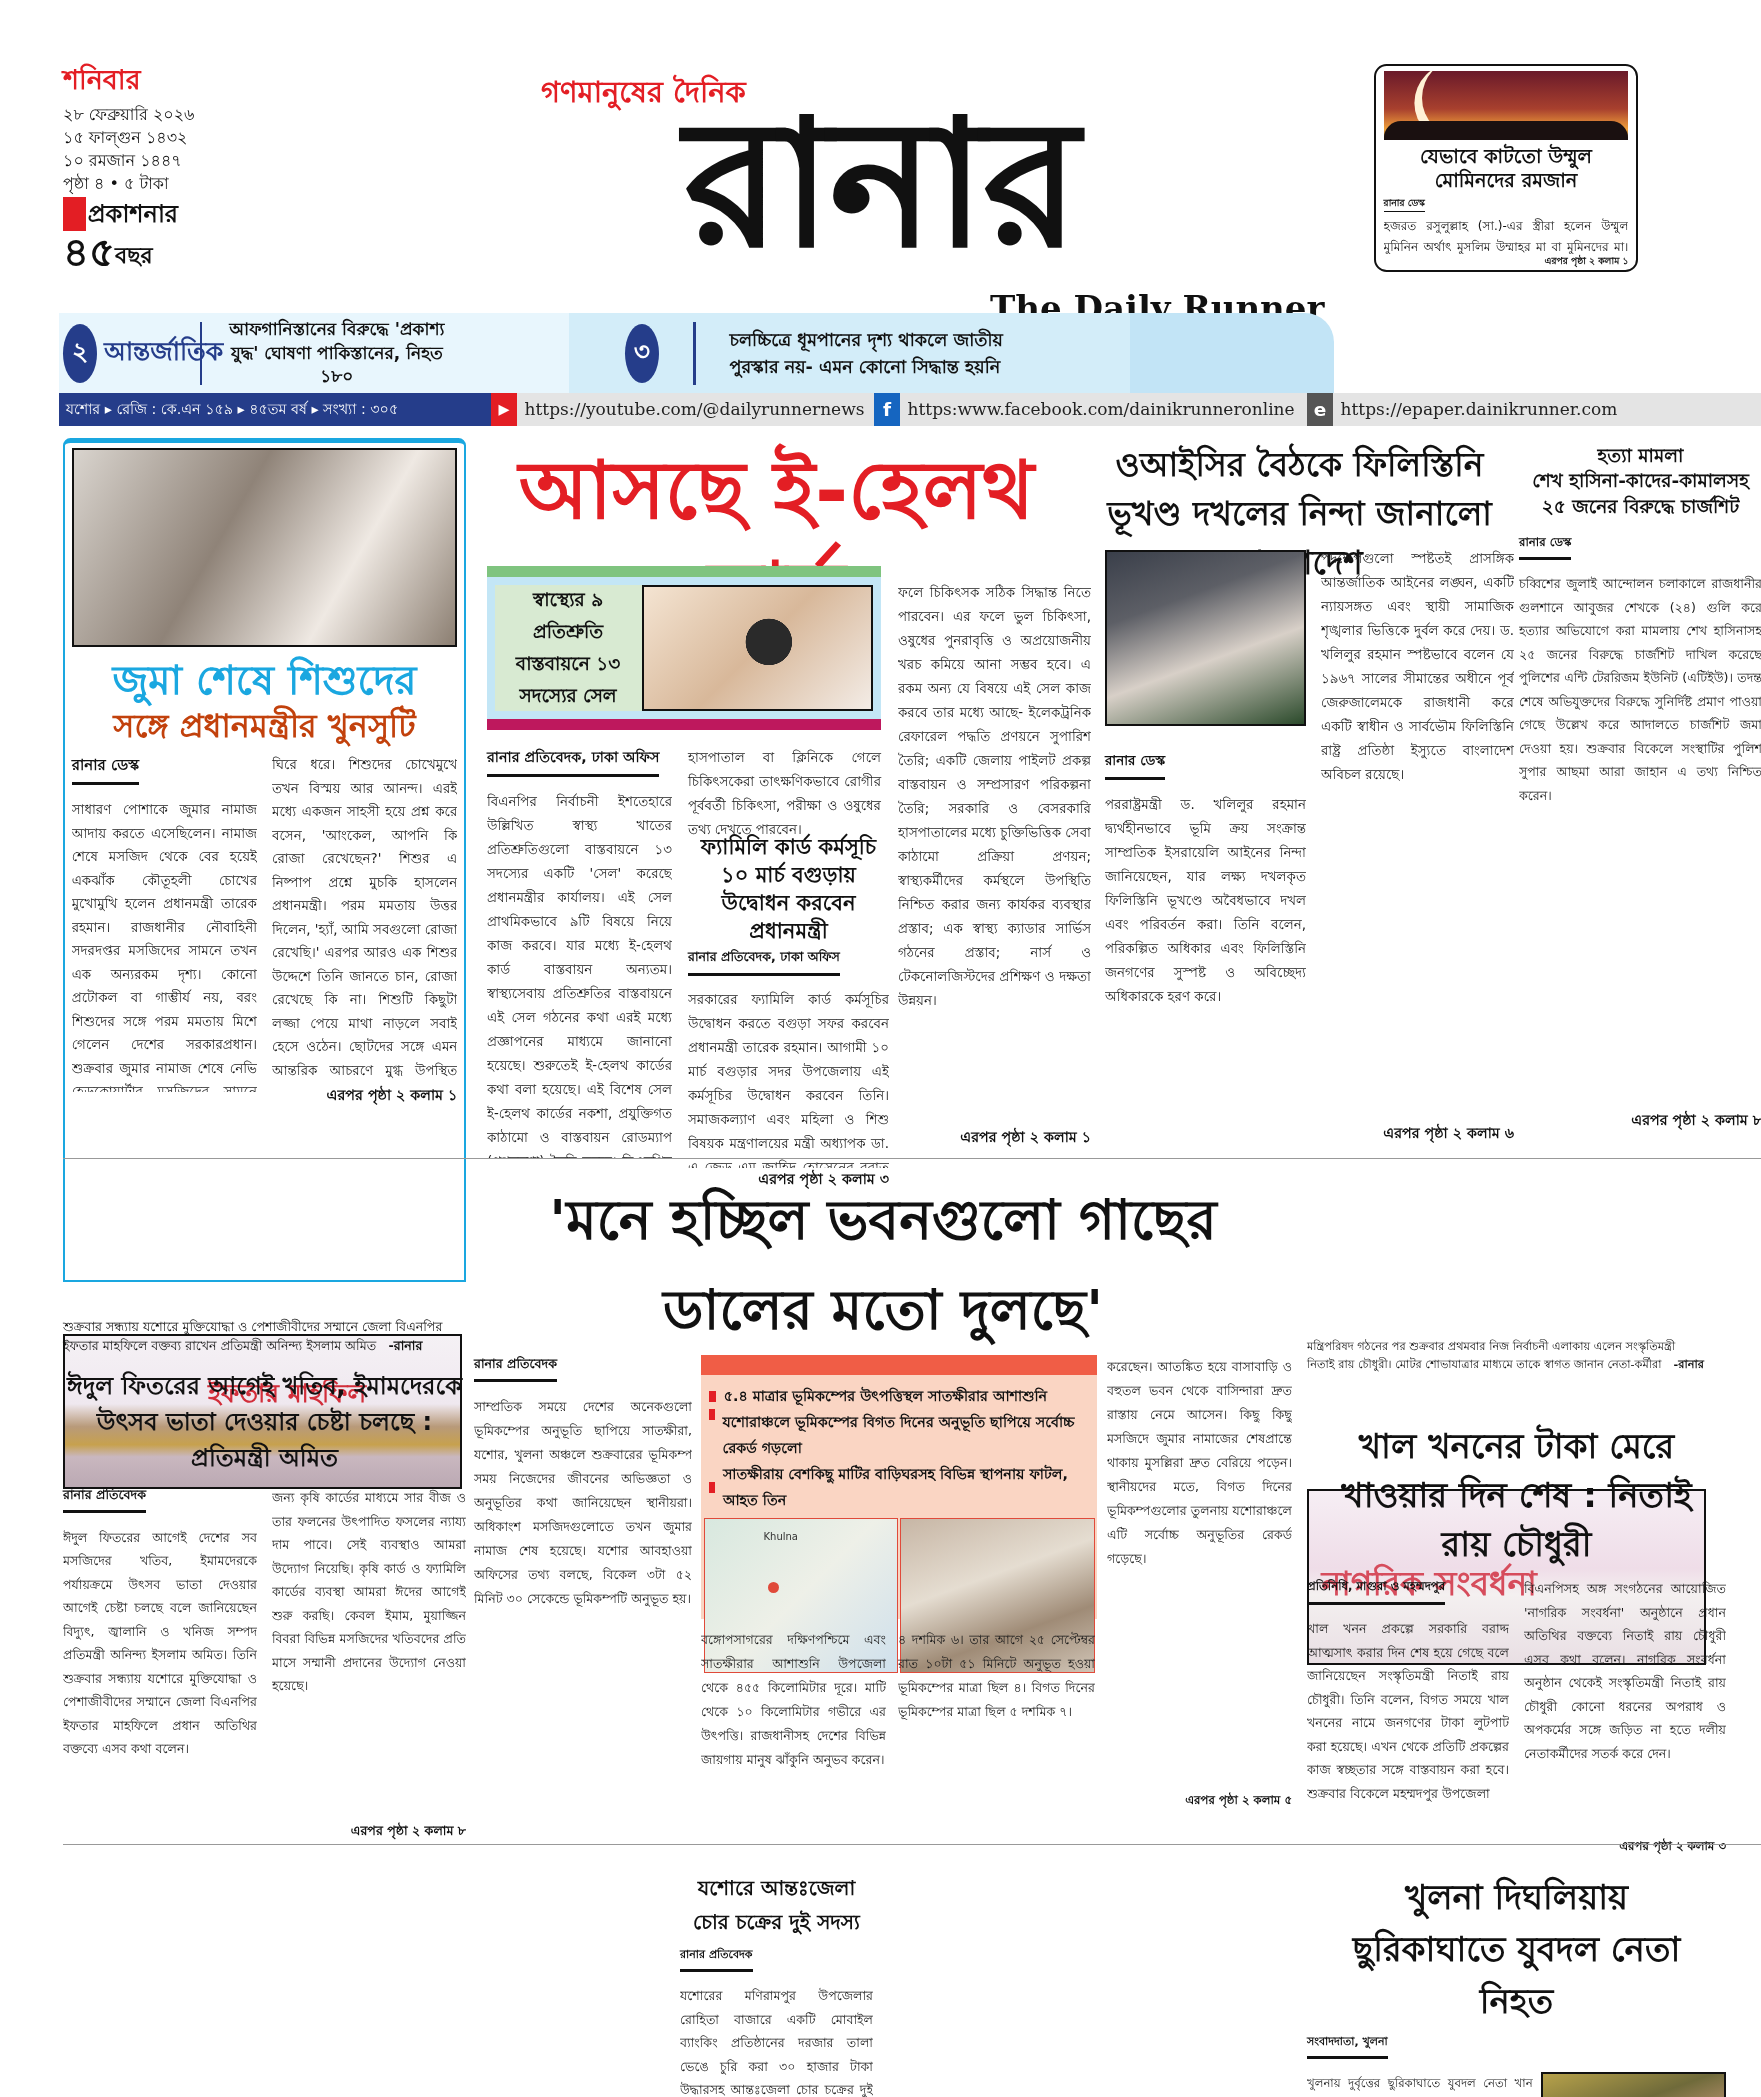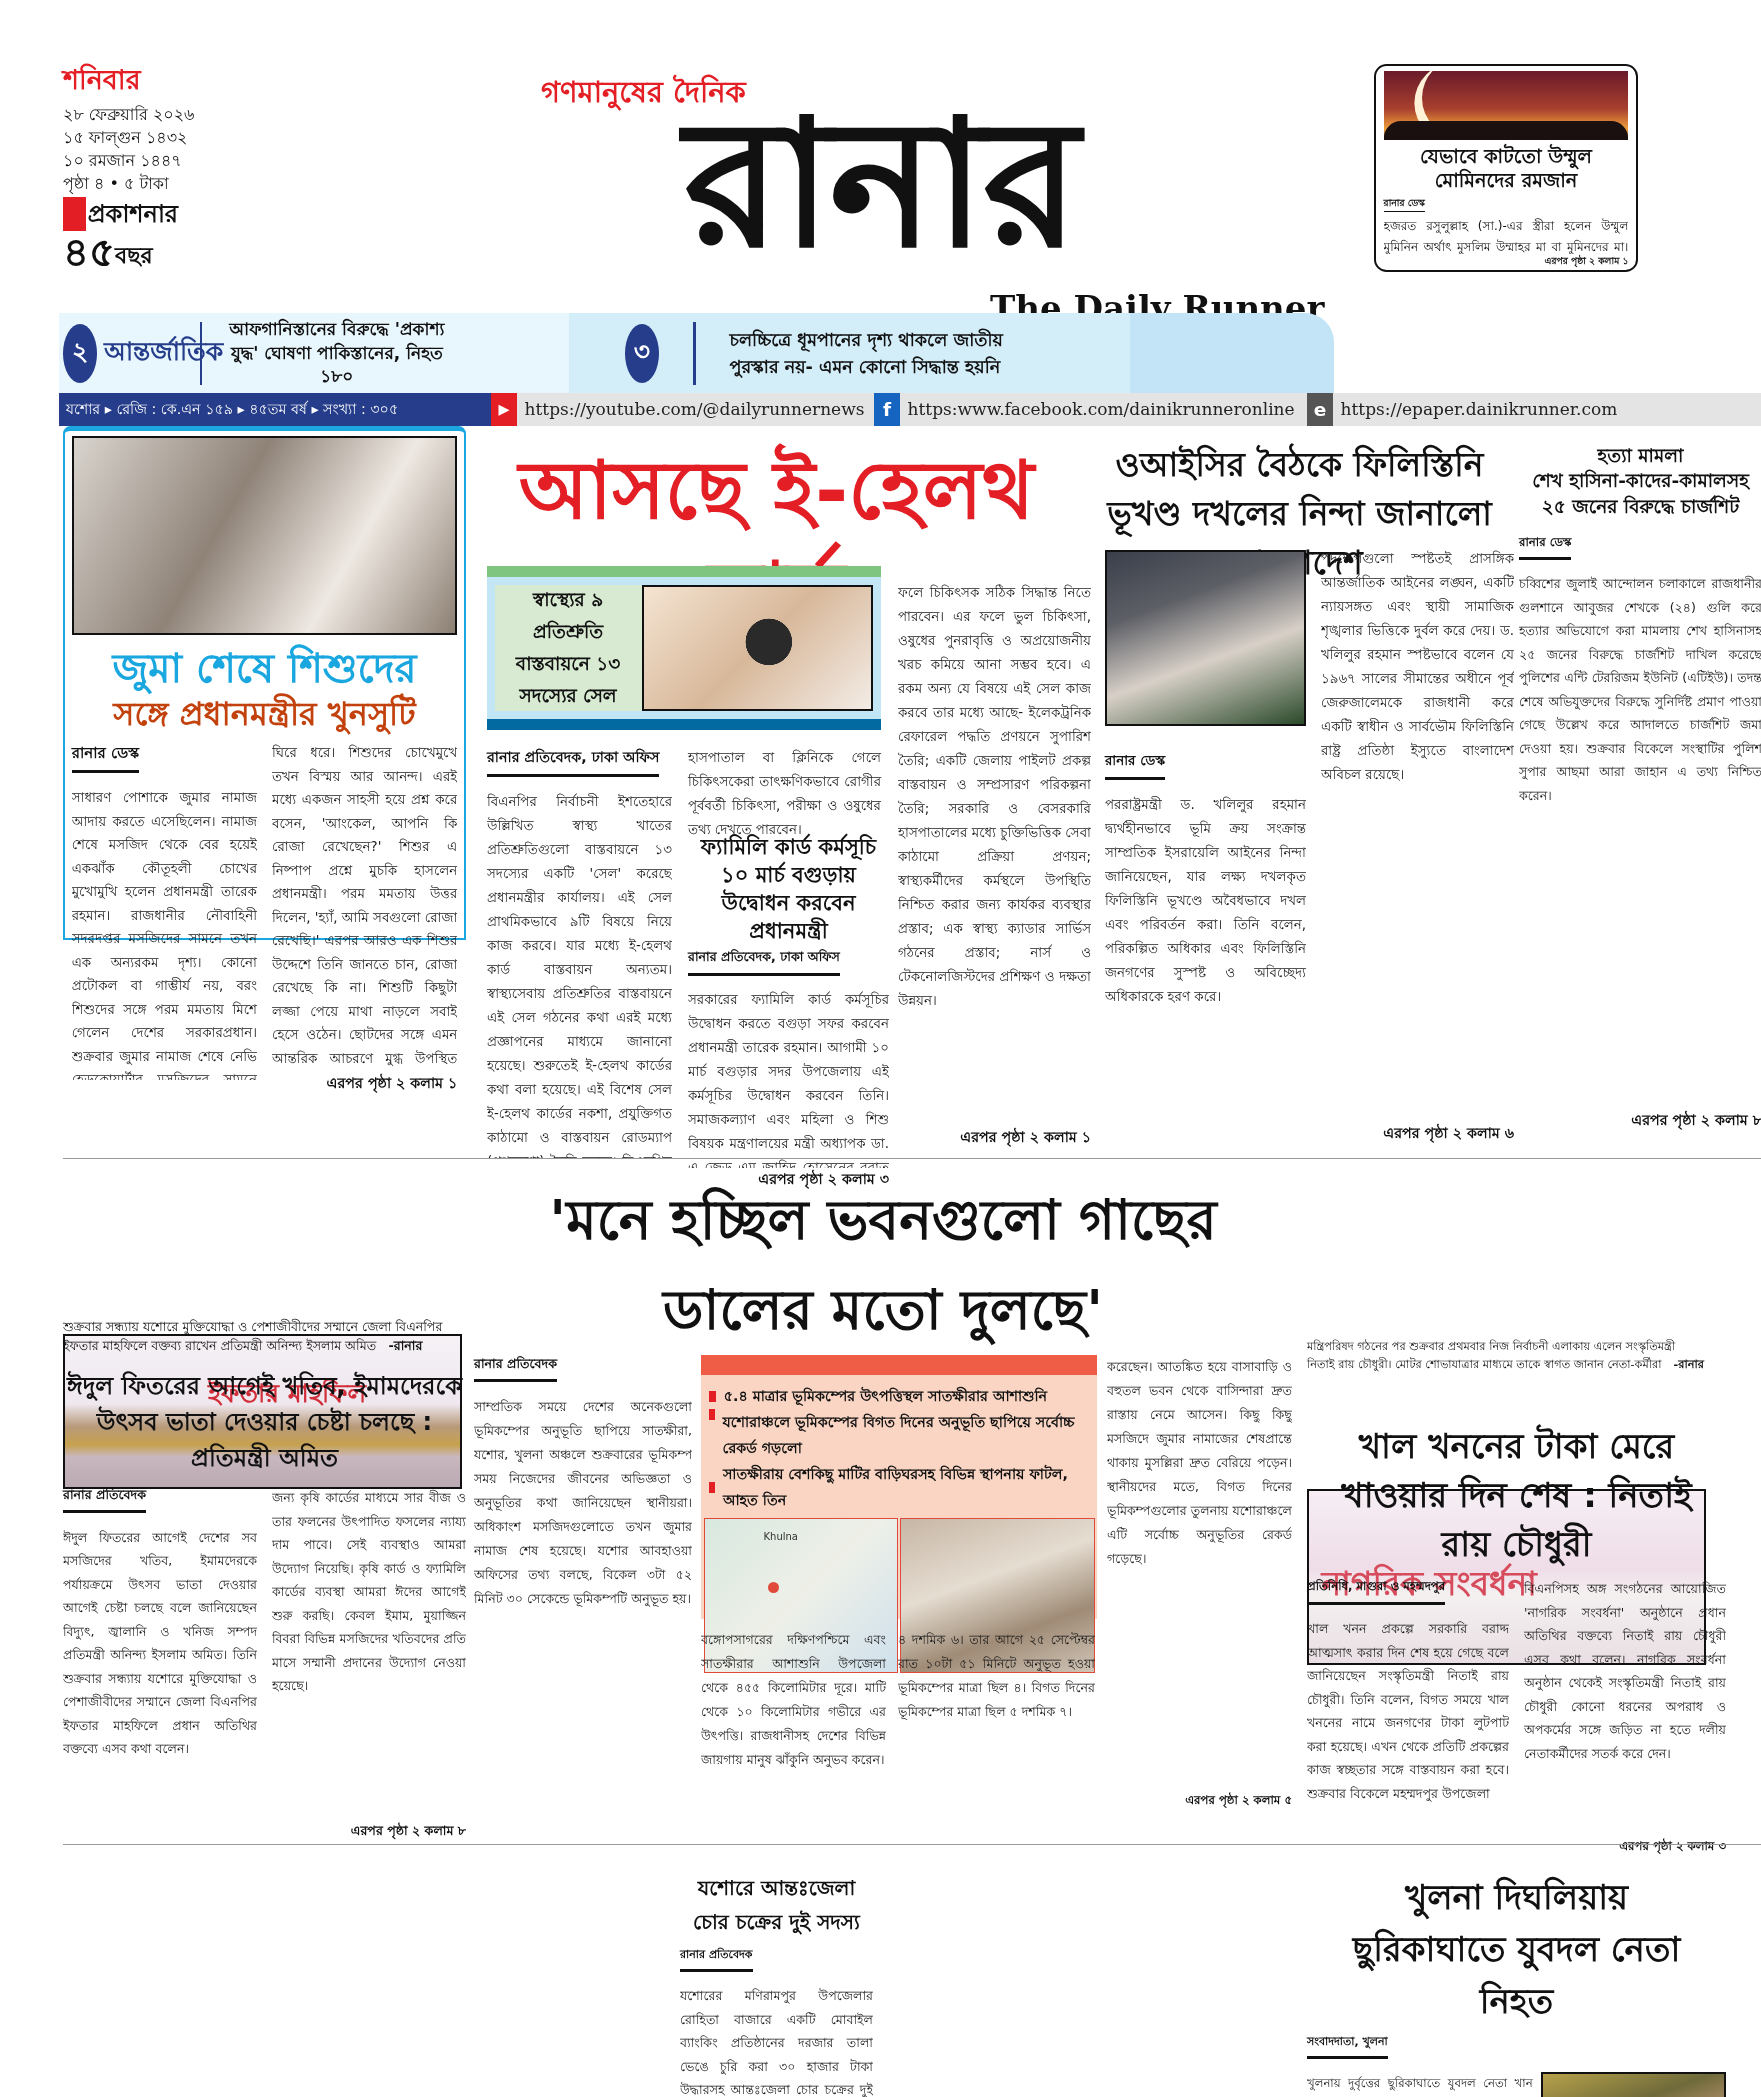--- a/index.html
+++ b/index.html
@@ -67,39 +67,39 @@
 <div class="abs" style="left:59px;top:393px;width:1703px;height:33px;display:flex;background:#e4e4e4;">
   <div style="background:#253d8a;color:#fff;font-size:14.3px;line-height:33px;padding:0 6.7px;width:432px;white-space:nowrap;overflow:hidden;">যশোর ▸ রেজি : কে.এন ১৫৯ ▸ ৪৫তম বর্ষ ▸ সংখ্যা : ৩০৫</div>
   <div style="background:#e31e24;width:26px;color:#fff;font-size:14.3px;line-height:33px;text-align:center;">▶</div>
   <a style="font-family:'DejaVu Serif',serif;font-size:17px;line-height:33px;padding:0 7.6px;width:357px;color:#222;text-decoration:none;white-space:nowrap;">https://youtube.com/@dailyrunnernews</a>
   <div style="background:#1565c0;width:26px;color:#fff;font-size:18.5px;font-weight:bold;line-height:33px;text-align:center;">f</div>
   <a style="font-family:'DejaVu Serif',serif;font-size:17px;line-height:33px;padding:0 7.6px;width:407px;color:#222;text-decoration:none;white-space:nowrap;">https:www.facebook.com/dainikrunneronline</a>
   <div style="background:#555;width:26px;color:#fff;font-size:18.5px;font-weight:bold;line-height:33px;text-align:center;">e</div>
   <a style="font-family:'DejaVu Serif',serif;font-size:17px;line-height:33px;padding:0 7.6px;color:#222;text-decoration:none;white-space:nowrap;">https://epaper.dainikrunner.com</a>
 </div>
 
-<div class="abs" style="left:63px;top:426px;width:403px;height:514px;border:2.1px solid #1aa7e0;border-top-width:5px;border-radius:7.6px 7.6px 0 0;padding:5px 6.7px;">
+<div class="abs" style="left:63px;top:438px;width:403px;height:844px;border:2.1px solid #1aa7e0;border-top-width:5px;border-radius:7.6px 7.6px 0 0;padding:5px 6.7px;">
   <div class="photo" style="height:199px;background:linear-gradient(120deg,#d9d4ce,#8f8378 40%,#efe9e3 70%,#8c7f72);"></div>
   <div style="color:#1aa7e0;font-size:40px;font-weight:bold;text-align:center;line-height:50px;margin-top:8.4px;">জুমা শেষে শিশুদের</div>
   <div style="color:#c2410c;font-size:32px;font-weight:bold;text-align:center;line-height:42px;">সঙ্গে প্রধানমন্ত্রীর খুনসুটি</div>
   <div style="display:flex;gap:15px;margin-top:5.9px;">
     <div style="flex:1;">
       <div class="byline">রানার ডেস্ক</div>
       <div class="body-text" style="height:294px;overflow:hidden;font-size:13.4px;line-height:23.5px;">সাধারণ পোশাকে জুমার নামাজ আদায় করতে এসেছিলেন। নামাজ শেষে মসজিদ থেকে বের হয়েই একঝাঁক কৌতূহলী চোখের মুখোমুখি হলেন প্রধানমন্ত্রী তারেক রহমান। রাজধানীর নৌবাহিনী সদরদপ্তর মসজিদের সামনে তখন এক অন্যরকম দৃশ্য। কোনো প্রটোকল বা গাম্ভীর্য নয়, বরং শিশুদের সঙ্গে পরম মমতায় মিশে গেলেন দেশের সরকারপ্রধান। শুক্রবার জুমার নামাজ শেষে নেভি হেডকোয়ার্টার মসজিদের সামনে শিশুদের সঙ্গে প্রধানমন্ত্রীর এ আলাপচারিতার একটি ভিডিও সামাজিক যোগাযোগমাধ্যমে এখন রীতিমতো ভাইরাল। মসজিদ চত্বরে প্রধানমন্ত্রীকে দেখা মাত্রই একদল শিশু-কিশোর তাকে</div>
     </div>
     <div style="flex:1;">
       <div class="body-text" style="height:331px;overflow:hidden;font-size:13.4px;line-height:23.5px;">ঘিরে ধরে। শিশুদের চোখেমুখে তখন বিস্ময় আর আনন্দ। এরই মধ্যে একজন সাহসী হয়ে প্রশ্ন করে বসেন, 'আংকেল, আপনি কি রোজা রেখেছেন?' শিশুর এ নিষ্পাপ প্রশ্নে মুচকি হাসলেন প্রধানমন্ত্রী। পরম মমতায় উত্তর দিলেন, 'হ্যাঁ, আমি সবগুলো রোজা রেখেছি।' এরপর আরও এক শিশুর উদ্দেশে তিনি জানতে চান, রোজা রেখেছে কি না। শিশুটি কিছুটা লজ্জা পেয়ে মাথা নাড়লে সবাই হেসে ওঠেন। ছোটদের সঙ্গে এমন আন্তরিক আচরণে মুগ্ধ উপস্থিত সবাই। তিনি বলেন, 'না না, ও তো আজ সকালেই খেয়েছে, ও আজ রোজা নেই!'</div>
       <div class="cont">এরপর পৃষ্ঠা ২ কলাম ১</div>
     </div>
   </div>
 </div>
 
 <div class="abs" style="left:487px;top:440px;width:629px;height:713px;">
   <div style="color:#e31e24;font-size:80px;font-weight:900;line-height:101px;text-align:center;width:579px;">আসছে ই-হেলথ কার্ড</div>
-  <div style="position:absolute;left:0;top:126px;width:394px;height:164px;background:#c3e6f6;border-top:11px solid #7fc47f;border-bottom:11px solid #0369a1;display:flex;align-items:center;padding:8.4px 7.6px;">
+  <div style="position:absolute;left:0;top:126px;width:394px;height:164px;background:#c3e6f6;border-top:11px solid #7fc47f;border-bottom:11px solid #be185d;display:flex;align-items:center;padding:8.4px 7.6px;">
     <div style="width:147px;background:#d8ead2;height:100%;display:flex;align-items:center;text-align:center;font-size:18.5px;font-weight:bold;line-height:32px;padding:0 8.4px;">স্বাস্থ্যের ৯ প্রতিশ্রুতি বাস্তবায়নে ১৩ সদস্যের সেল</div>
     <div style="flex:1;height:100%;border:2.1px solid #111;background:radial-gradient(circle at 55% 45%,#2a2a2a 0 23px,transparent 23.5px),linear-gradient(135deg,#f4e4d2,#d8b89a 50%,#f3ece6);"></div>
   </div>
   <div style="position:absolute;left:0;top:306px;width:185px;">
     <div class="byline" style="font-size:14.3px;">রানার প্রতিবেদক, ঢাকা অফিস</div>
     <div class="body-text" style="height:369px;overflow:hidden;font-size:13.4px;line-height:24px;">বিএনপির নির্বাচনী ইশতেহারে উল্লিখিত স্বাস্থ্য খাতের প্রতিশ্রুতিগুলো বাস্তবায়নে ১৩ সদস্যের একটি 'সেল' করেছে প্রধানমন্ত্রীর কার্যালয়। এই সেল প্রাথমিকভাবে ৯টি বিষয়ে নিয়ে কাজ করবে। যার মধ্যে ই-হেলথ কার্ড বাস্তবায়ন অন্যতম। স্বাস্থ্যসেবায় প্রতিশ্রুতির বাস্তবায়নে এই সেল গঠনের কথা এরই মধ্যে প্রজ্ঞাপনের মাধ্যমে জানানো হয়েছে। শুরুতেই ই-হেলথ কার্ডের কথা বলা হয়েছে। এই বিশেষ সেল ই-হেলথ কার্ডের নকশা, প্রযুক্তিগত কাঠামো ও বাস্তবায়ন রোডম্যাপ (পথনকশা) তৈরি করবে। বিএনপির নির্বাচনী ইশতেহারে বলা হয়েছে, প্রত্যেক নাগরিককে একটি ইলেকট্রনিক হেলথ (ই-হেলথ) কার্ড দেওয়া হবে।</div>
   </div>
   <div style="position:absolute;left:201px;top:306px;width:193px;">
     <div class="body-text" style="font-size:13.4px;line-height:24px;">হাসপাতাল বা ক্লিনিকে গেলে চিকিৎসকেরা তাৎক্ষণিকভাবে রোগীর পূর্ববর্তী চিকিৎসা, পরীক্ষা ও ওষুধের তথ্য দেখতে পারবেন।</div>
   </div>

